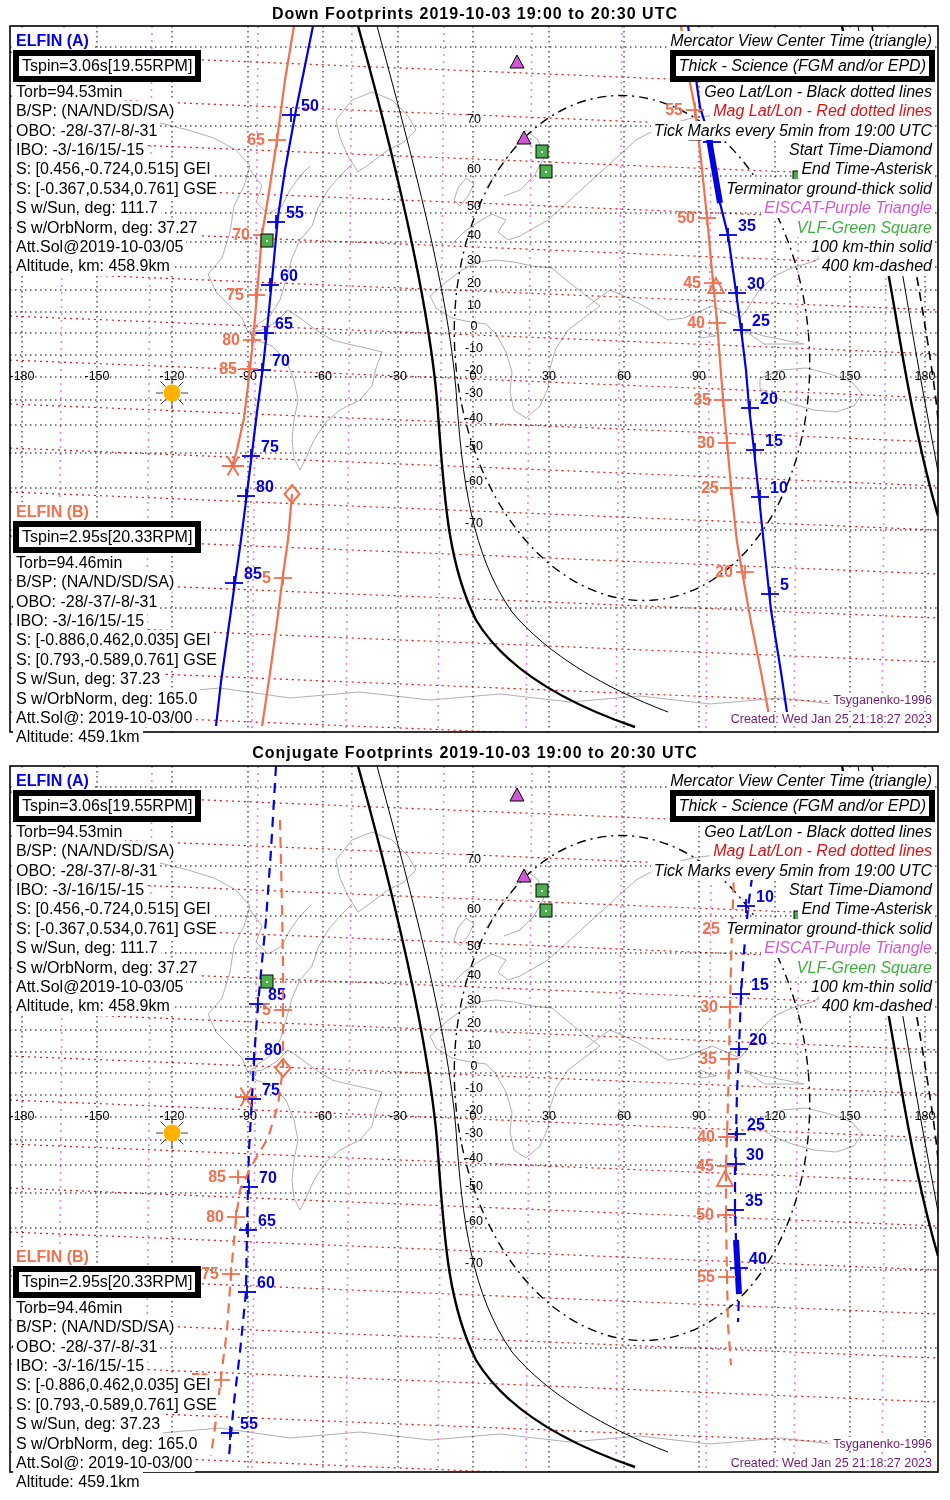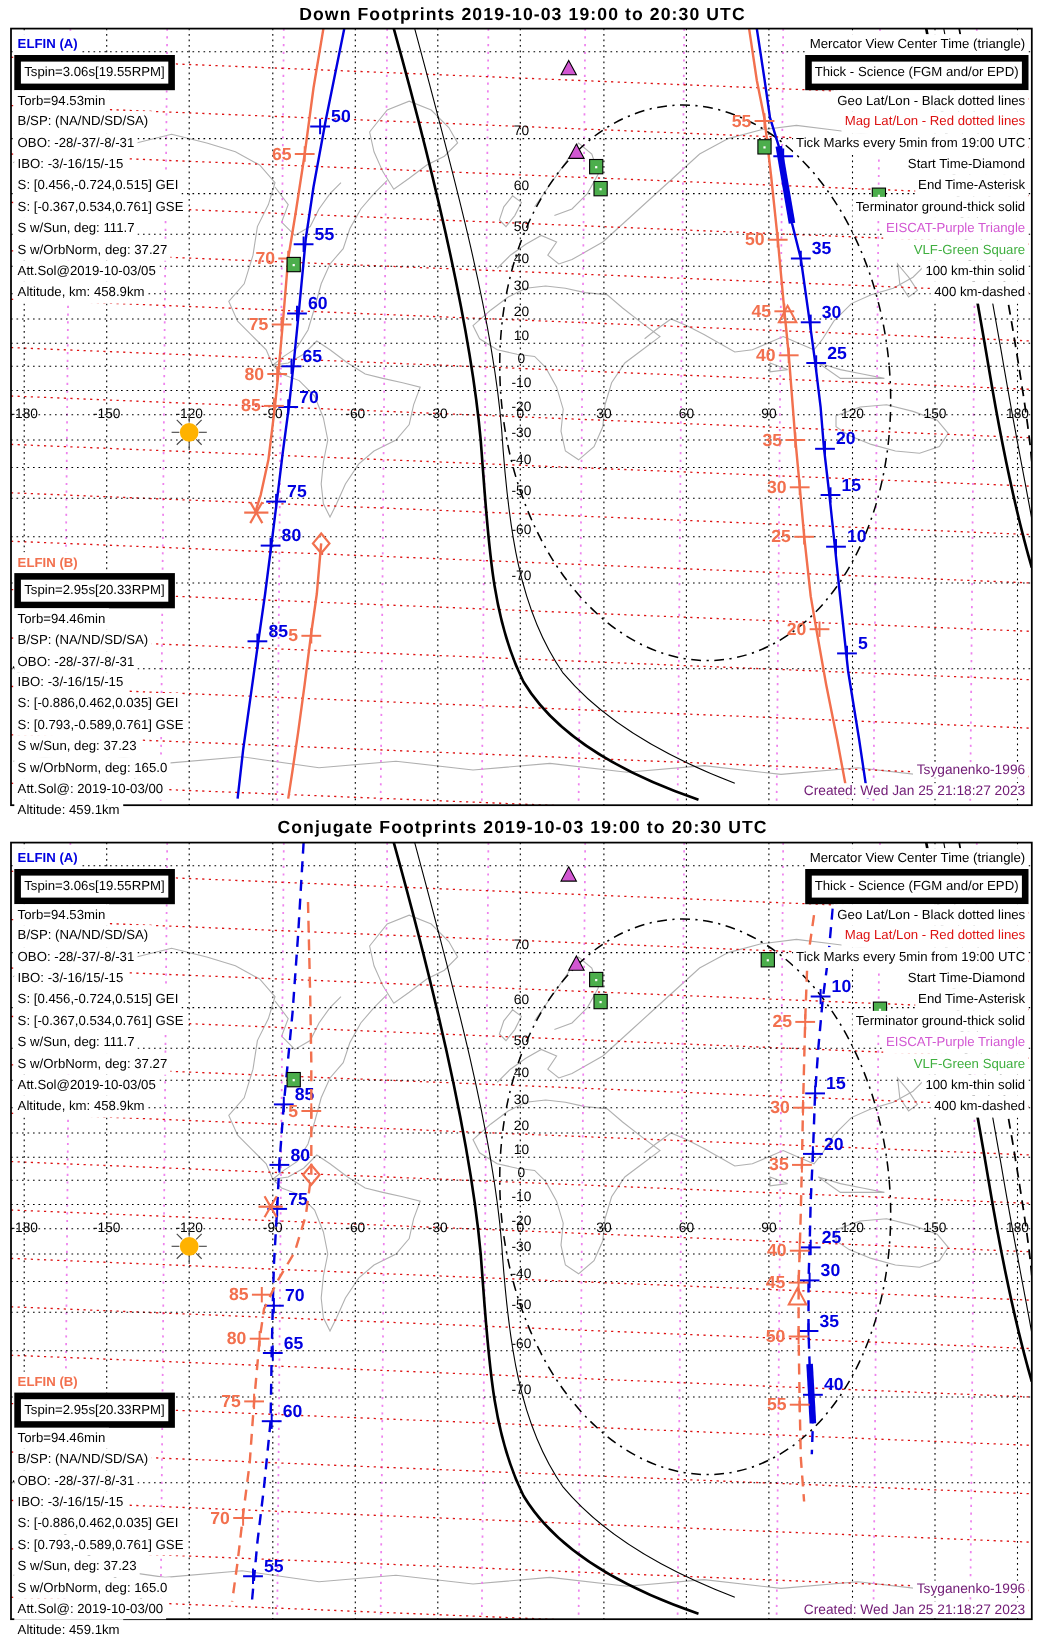--- a/index.html
+++ b/index.html
@@ -1,23 +1,23 @@
 <!DOCTYPE html>
 <html><head>
 <meta charset="utf-8">
 <style>
   html,body{margin:0;padding:0;background:#fff;}
   .figure{position:relative;width:950px;height:1500px;background:#fff;
           font-family:"Liberation Sans",sans-serif;overflow:hidden;}
   svg{position:absolute;left:0;top:0;}
   .panel-title{position:absolute;left:0;width:950px;text-align:center;
                font-size:16px;font-weight:600;letter-spacing:1px;color:#000;}
-  .txtblock{position:absolute;font-size:12px;line-height:19.4px;color:#000;}
+  .txtblock{position:absolute;font-size:16px;line-height:19.4px;color:#000;}
   .txtblock .chip{display:table;background:#fff;padding:0 3px;white-space:nowrap;}
-  .txtblock.right .chip{margin-left:auto;}
+  .txtblock.right .chip{margin-left:auto;font-style:italic;}
   .txtblock .chip.boxed{border:6px solid #000000;}
   .credit{position:absolute;font-size:12.5px;color:#701a75;white-space:nowrap;
           background:#fff;padding:0 3px;}
 </style>
 </head>
 <body>
 
 <div class="figure">
   <svg id="plot" width="950" height="1500">
       <defs>

